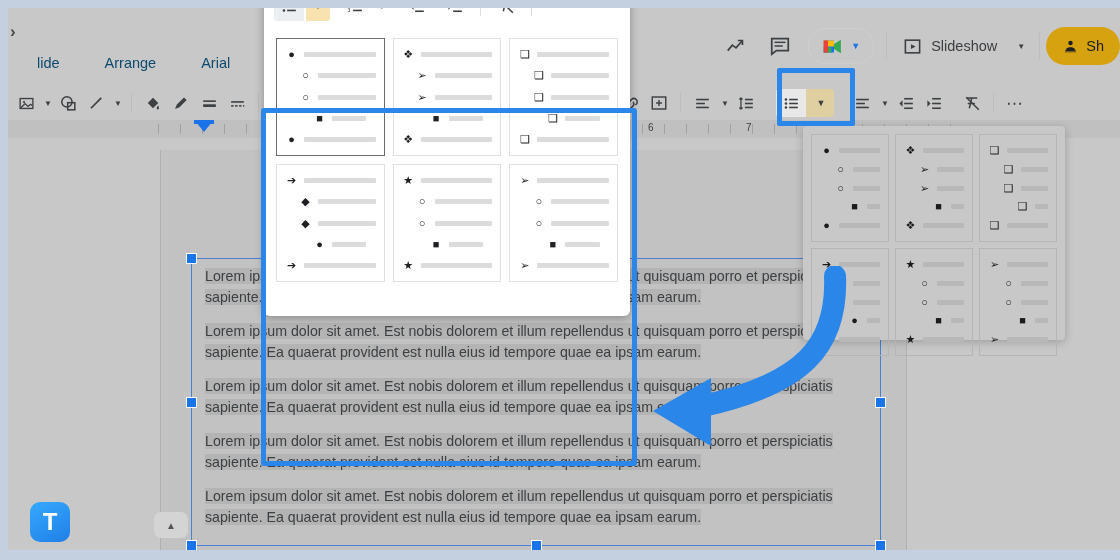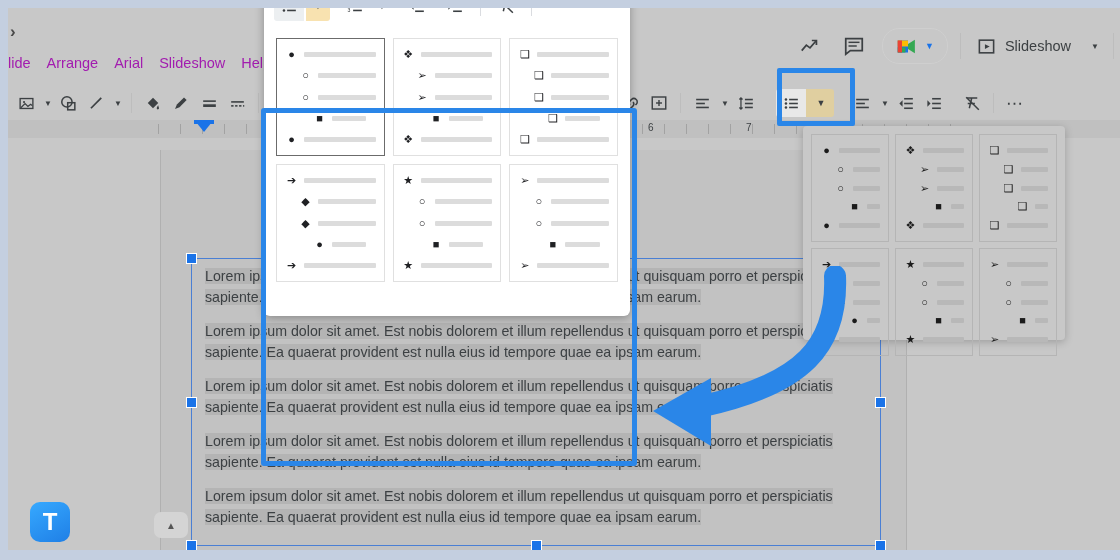--- a/index.html
+++ b/index.html
@@ -11,21 +11,21 @@
   }
   .app{
     position:absolute;left:8px;top:8px;width:1112px;height:552px;
     background:#c8c8c8;overflow:hidden;
   }
 
   
   .topbar{position:absolute;left:0;top:0;width:1112px;height:72px;background:#c8c8c8;}
   .doc-caret{position:absolute;left:2px;top:14px;font-size:17px;color:#4a4a4a;font-weight:600;}
   .menubar{position:absolute;left:0;top:44px;height:22px;display:flex;align-items:center;}
-  .menu-item{font-size:14.5px;color:#a21caf;padding:0 8px;white-space:nowrap;cursor:default;}
+  .menu-item{font-size:14.5px;color:#0c4a6e;padding:0 8px;white-space:nowrap;cursor:default;margin-left:29px;}
   .menu-item:first-child{padding-left:0;}
   .lastedit{font-size:13.5px;color:#5f6368;margin-left:22px;white-space:nowrap;}
 
   
   .hdr-right{position:absolute;right:0;top:16px;height:44px;display:flex;align-items:center;gap:0px;}
   .hicon{width:44px;height:40px;display:flex;align-items:center;justify-content:center;color:#3c4043;}
   .meet-pill{width:64px;height:34px;border:1px solid #cfcfcf;border-radius:17px;display:flex;align-items:center;justify-content:center;gap:3px;margin:0 6px;}
   .vsep{width:1px;height:26px;background:#bdbdbd;margin:0 6px;}
   .slideshow-btn{display:flex;align-items:center;gap:9px;padding:0 10px;height:36px;font-size:14.5px;color:#3c4043;white-space:nowrap;}
   .share-btn{background:#d6a210;height:38px;border-radius:19px;display:flex;align-items:center;gap:7px;padding:0 16px;color:#202124;font-size:14.5px;font-weight:500;white-space:nowrap;}
@@ -143,20 +143,29 @@
         <svg width="19" height="19" viewBox="0 0 24 24">
             <rect x="3" y="4" width="18" height="16" fill="none" stroke="#3c4043" stroke-width="2"></rect>
             <polygon points="10,9 16,12 10,15" fill="#3c4043"></polygon>
           </svg>
         <span>Slideshow</span>
       </div>
       <div class="hicon" style="width:26px">
           <span class="caret">▼</span>
         </div>
       <div class="vsep"></div>
+      <div class="share-btn">
+        <svg width="17" height="17" viewBox="0 0 24 24">
+            <circle cx="12" cy="7" r="3.2" fill="#202124"></circle>
+            <path d="M4 20c0-4.4 3.6-7 8-7s8 2.6 8 7z" fill="#202124"></path>
+            <rect x="3" y="16" width="18" height="4" fill="#d6a210"></rect>
+            <path d="M4 19c1.5-3 4.5-4.4 8-4.4S18.5 16 20 19z" fill="#202124"></path>
+          </svg>
+        <span>Sh</span>
+      </div>
     </div>
   </div>
 
   <div class="toolbar">
     <div class="tb" style="margin-left:4px;">
       <svg width="17" height="17" viewBox="0 0 24 24">
           <rect x="3" y="5" width="18" height="14" fill="none" stroke="#3c4043" stroke-width="1.9"></rect>
           <circle cx="8.5" cy="10" r="1.5" fill="#3c4043"></circle>
           <polyline points="4,18 10,12 14,16 18,13 20,15" fill="none" stroke="#3c4043" stroke-width="1.7"></polyline>
         </svg>

